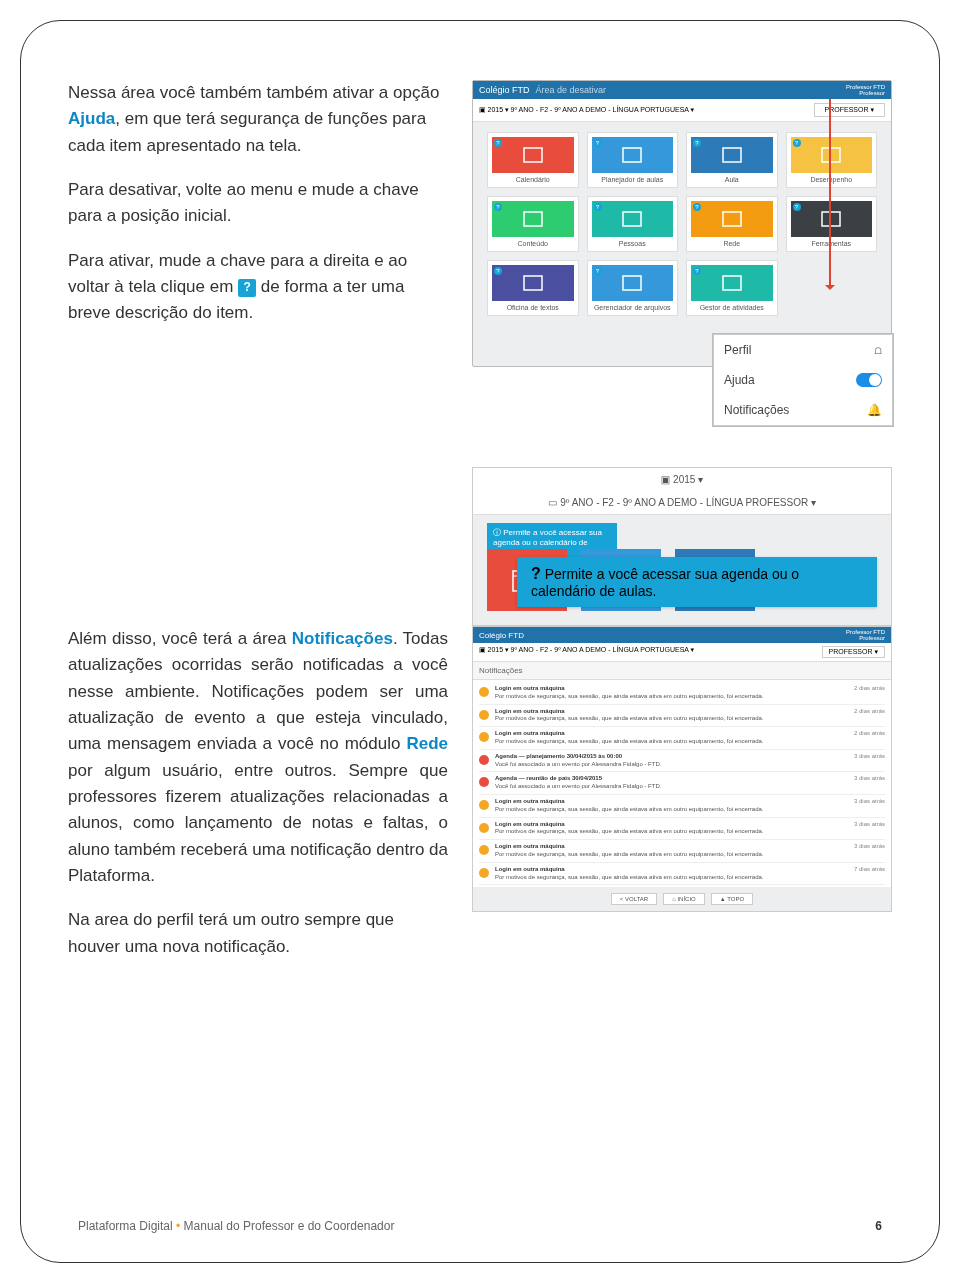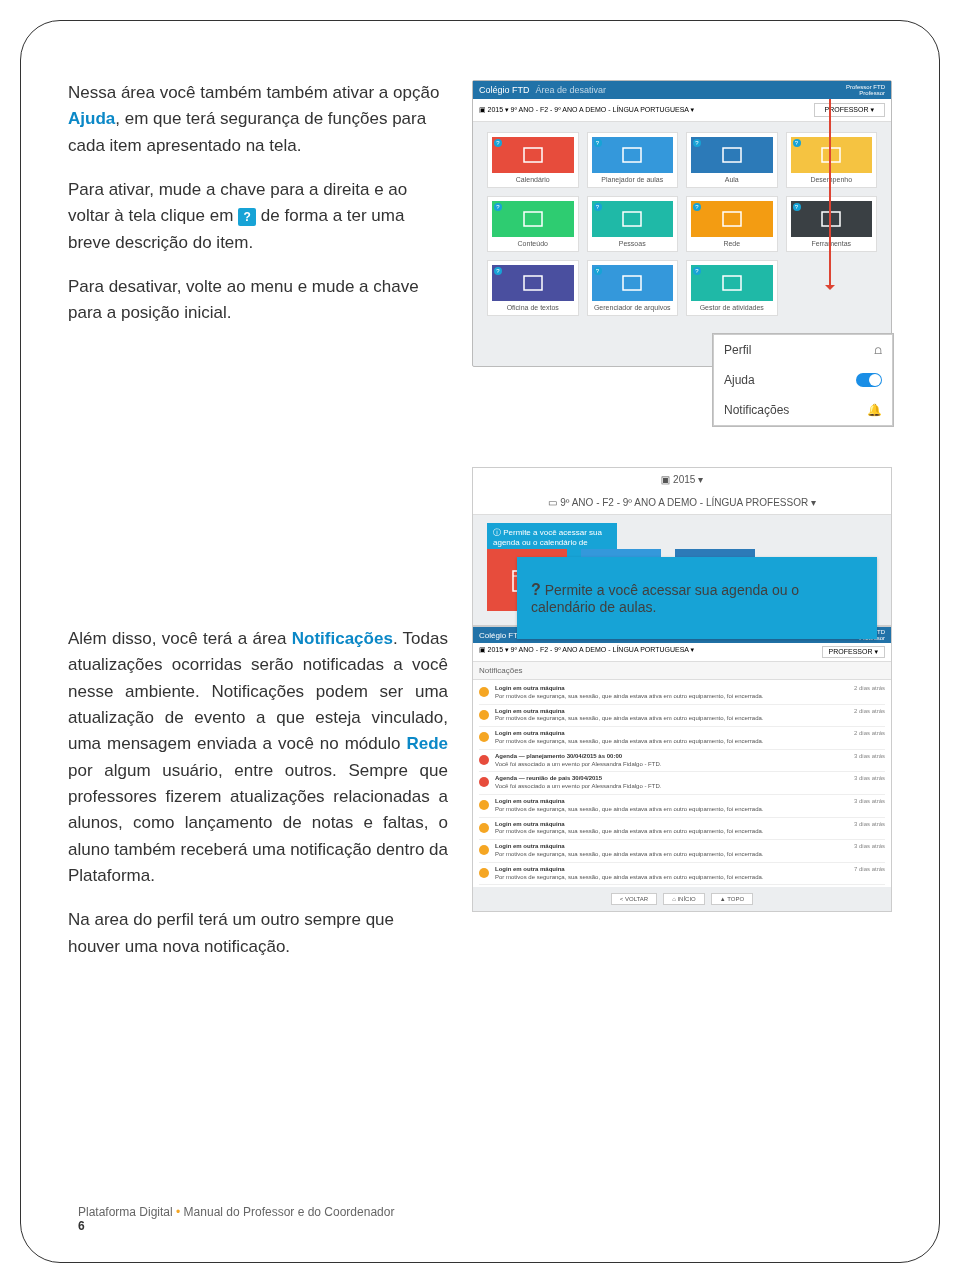--- a/index.html
+++ b/index.html
@@ -100,21 +100,21 @@
     font-size: 9px; width: 420px;
   }
   .shot2-bar {
     background: #fff; padding: 6px 8px; font-size: 10px; color: #555;
     border-bottom: 1px solid #ddd; display:flex; gap:12px; align-items:center;flex-direction:column;
   }
   .shot2-body { padding: 14px; display:flex; gap:14px; position:relative; height:110px; }
   .shot2-tile { width:80px; height:62px; display:flex; align-items:center; justify-content:center; color:#fff; position:relative;}
   .shot2-tooltip{
     position:absolute; left:44px; top:42px; right:14px;
-    background:#17a3d6; color:#404040; padding:24px 14px; font-size:14px;
+    background:#17a3d6; color:#000000; padding:8px 14px; font-size:14px;
     box-shadow:0 1px 3px rgba(0,0,0,.2);
   }
   .shot2-small{
     position:absolute; top:8px; left:14px; background:#17a3d6; color:#fff;
     font-size:8px; padding:4px 6px; width:130px;
   }
 
   
   .shot3 {
     border:1px solid #ccc; background:#eceef0; font-size:8px;
@@ -129,40 +129,40 @@
   .shot3-txt{flex:1;color:#555;font-size:6px;line-height:1.3;}
   .shot3-txt b{color:#333;font-size:6px;}
   .shot3-time{font-size:6px;color:#888;}
   .shot3-footer{display:flex;gap:6px;justify-content:center;padding:6px;}
   .shot3-btn{border:1px solid #ccc;padding:2px 8px;font-size:6px;background:#fff;color:#555;}
 
   .section2 { }
 
   .footer {
     position: absolute; bottom: 50px; left: 78px; right: 78px;
-    display: flex; justify-content: space-between; font-size: 12px; color: #666; flex-direction: column;
+    display: flex; justify-content: space-between; font-size: 12px; color: #666;
   }
   .footer .dot{color:#f5a623;}
   .footer b{font-weight:bold;color:#333;}
 </style>
 </head>
 <body>
 
 <div class="page-border"></div>
 <div class="content">
 
   <div class="row">
     <div class="left-col">
       <p class="para">
         <span>Nessa área você também também ativar a opção </span><span class="highlight-link">Ajuda</span><span>, em que terá segurança de funções para cada item apresentado na tela.</span>
       </p>
+      <p class="para">Para desativar, volte ao menu e mude a chave para a posição inicial.</p>
       <p class="para">
         <span>Para ativar, mude a chave para a direita e ao voltar à tela clique em </span><span class="help-icon-inline">?</span><span> de forma a ter uma breve descrição do item.</span>
       </p>
-      <p class="para">Para desativar, volte ao menu e mude a chave para a posição inicial.</p>
     </div>
 
     <div class="right-col">
       <div class="shot1">
         <div class="shot1-header">
           <span>Colégio FTD</span>
           <span style="opacity:.7">Área de desativar</span>
           <span style="margin-left:auto;font-size:6px;text-align:right;white-space:pre">Professor FTD
 Professor</span>
         </div>

